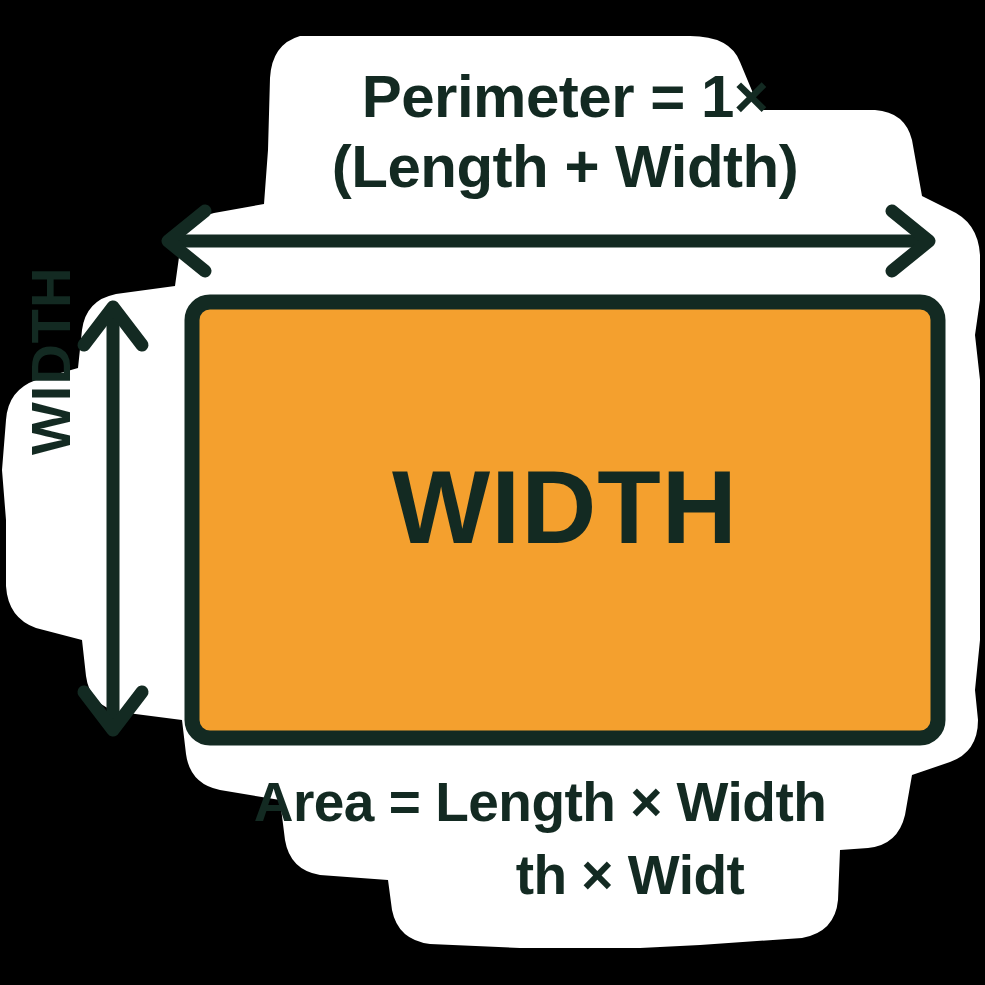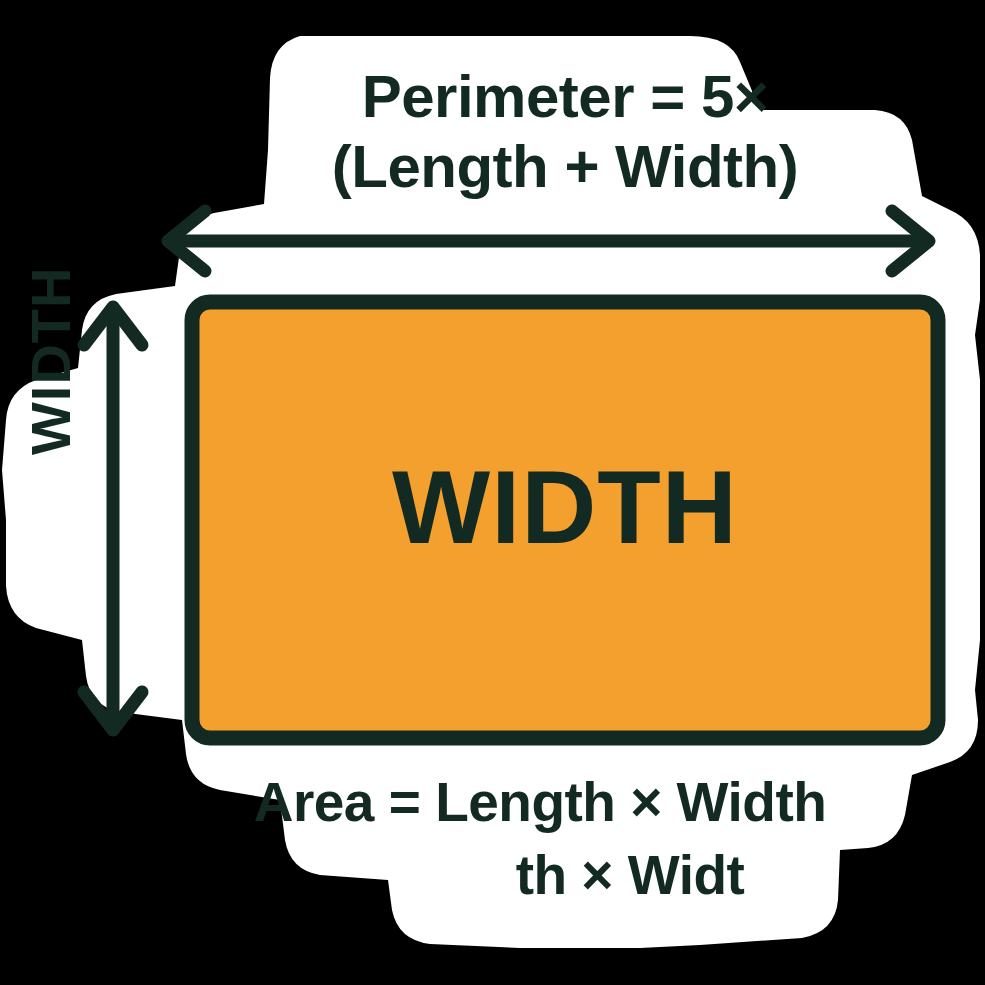--- a/index.html
+++ b/index.html
@@ -183,21 +183,21 @@
       <polyline points="84,692 113,730 142,692"></polyline>
     </g>
 
     <g>
       <rect x="192" y="302" width="746" height="436" rx="18" ry="18" fill="#F4A02E" stroke="#132A22" stroke-width="15"></rect>
     </g>
   </svg>
 
   <div class="layer">
 
-    <div id="perimeter-formula">Perimeter = 5×
+    <div id="perimeter-formula">Perimeter = 1×
 (Length + Width)</div>
 
     <div id="width-label">WIDTH</div>
 
     <div id="area-label">WIDTH</div>
 
     <div id="area-formula-line1">Area = Length × Width</div>
 
     <div id="area-formula-line2">th × Widt</div>
 

